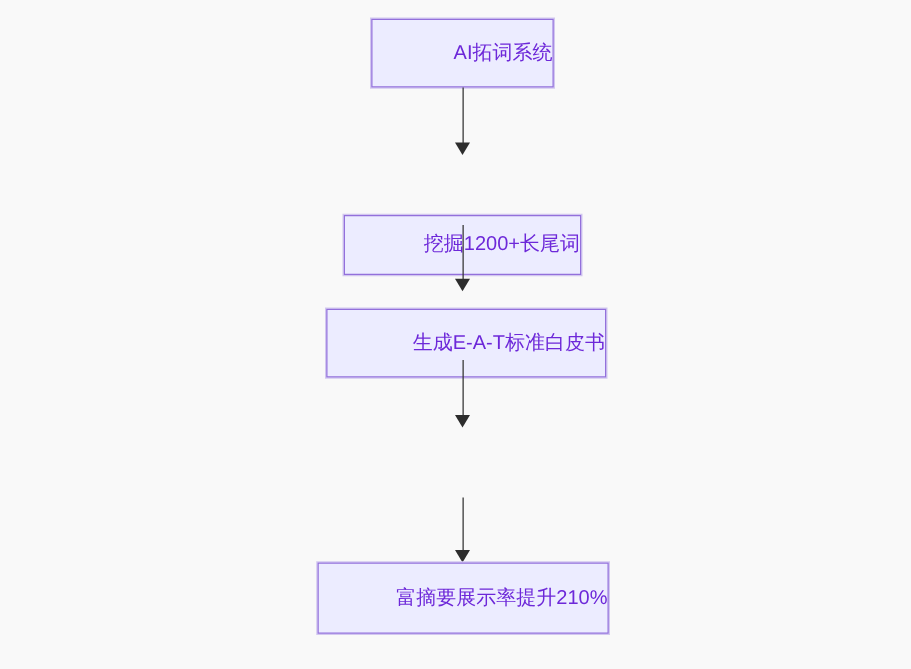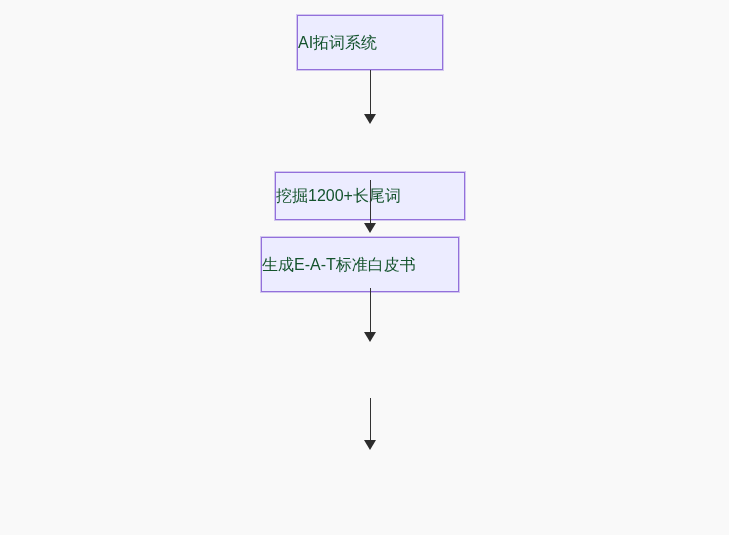--- a/index.html
+++ b/index.html
@@ -16,30 +16,30 @@
     overflow: hidden;
   }
   .node {
     position: absolute;
     box-sizing: border-box;
     background: #ececff;
     border: 1px solid #9370db;
     box-shadow: 0 0 0 1px #d2c7ef;
     display: flex;
     align-items: center;
-    justify-content: flex-start;
-    color: #14532d;
+    justify-content: flex-end;
+    color: #6d28d9;
     font-size: 16px;
     line-height: 1.2;
     white-space: nowrap;
     text-align: center;
   }
   .n1 { left: 297px; top: 15px;  width: 146px; height: 55px; }
   .n2 { left: 275px; top: 124px; width: 190px; height: 48px; margin-top: 48px; }
-  .n3 { left: 261px; top: 237px; width: 198px; height: 55px; }
+  .n3 { left: 261px; top: 247px; width: 224px; height: 55px; }
   .n4 { left: 263px; top: 342px; width: 217px; height: 56px; }
   .n5 { left: 254px; top: 450px; width: 233px; height: 57px; }
 
   .edge {
     position: absolute;
     left: 364px;
     width: 13px;
   }
   .e1 { top: 70px;  height: 54px; }
   .e2 { top: 180px; height: 53px; }
@@ -95,14 +95,17 @@
     <div class="edge-line"></div>
     <div class="edge-head"></div>
   </div>
 
 
   <div class="edge e4">
     <div class="edge-line"></div>
     <div class="edge-head"></div>
   </div>
 
+  <div class="node n5">
+    <span>富摘要展示率提升210%</span>
+  </div>
 
 </div>
 
 </body></html>

